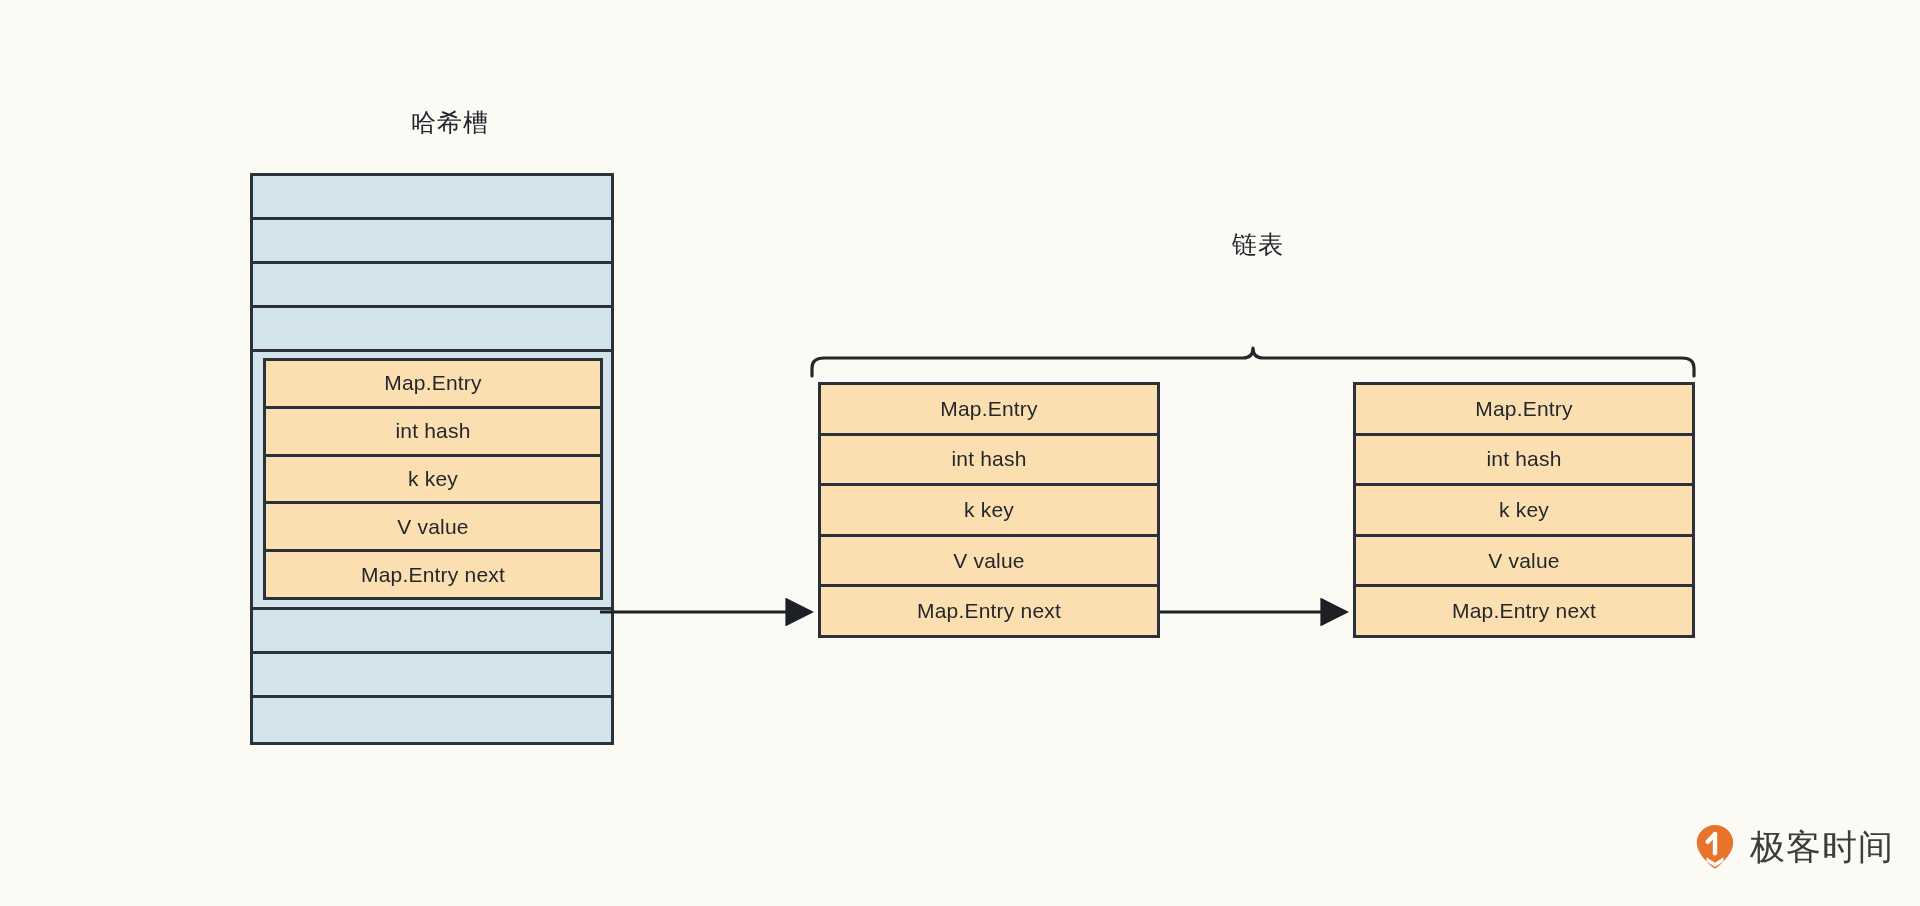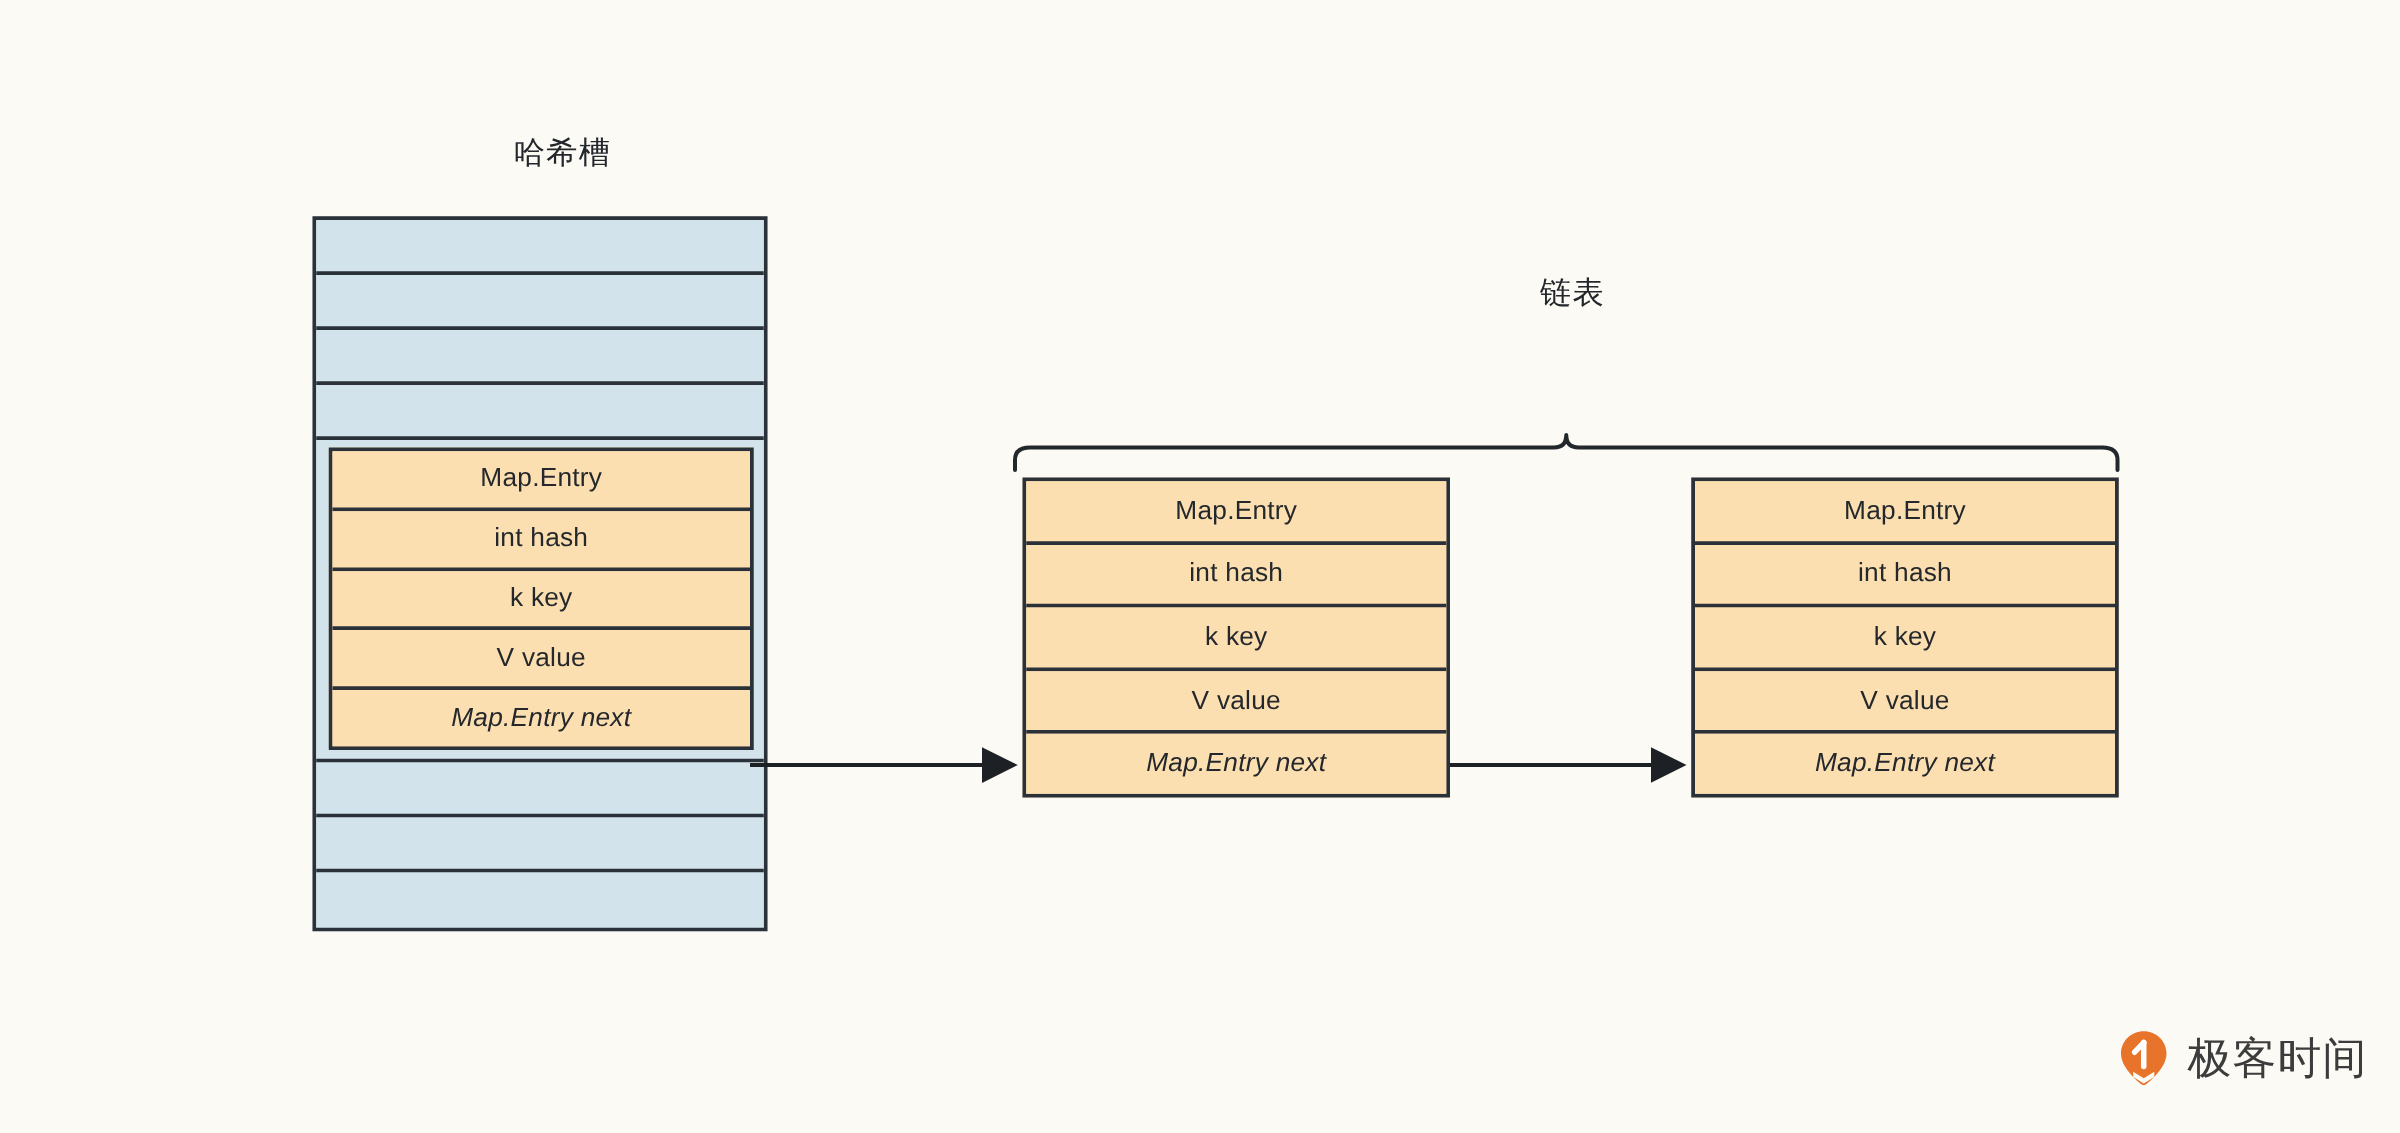--- a/index.html
+++ b/index.html
@@ -76,21 +76,21 @@
     align-items: center;
     justify-content: center;
     font-size: 21px;
     color: #24282c;
     letter-spacing: .2px;
     background: #fcdfb0;
     box-sizing: border-box;
     white-space: nowrap;
     text-align: center;
   }
-  .entry-row:last-child { border-bottom: none; font-style: italic; }
+  .entry-row:last-child { border-bottom: none; }
 
   
   .arrow-svg { position: absolute; overflow: visible; }
 
   
   .brace-svg { position: absolute; overflow: visible; }
 
   
   .logo {
     left: 1692px;
@@ -111,21 +111,21 @@
     font-weight: 500;
   }
 </style>
 </head>
 <body>
 
 <div class="stage">
 
   <div class="abs diagram-title" style="left:385px; top:110px; width:130px; text-align:center;">哈希槽</div>
 
-  <div class="abs diagram-title" style="left:1193px; top:222px; width:130px; text-align:center;">链表</div>
+  <div class="abs diagram-title" style="left:1193px; top:232px; width:130px; text-align:center;">链表</div>
 
   <div class="abs slot-table">
 
     <div class="slot-cell slot-empty"></div>
     <div class="slot-cell slot-empty"></div>
     <div class="slot-cell slot-empty"></div>
     <div class="slot-cell slot-empty"></div>
 
     <div class="slot-cell slot-filled">
       <div class="entry-box inside">

